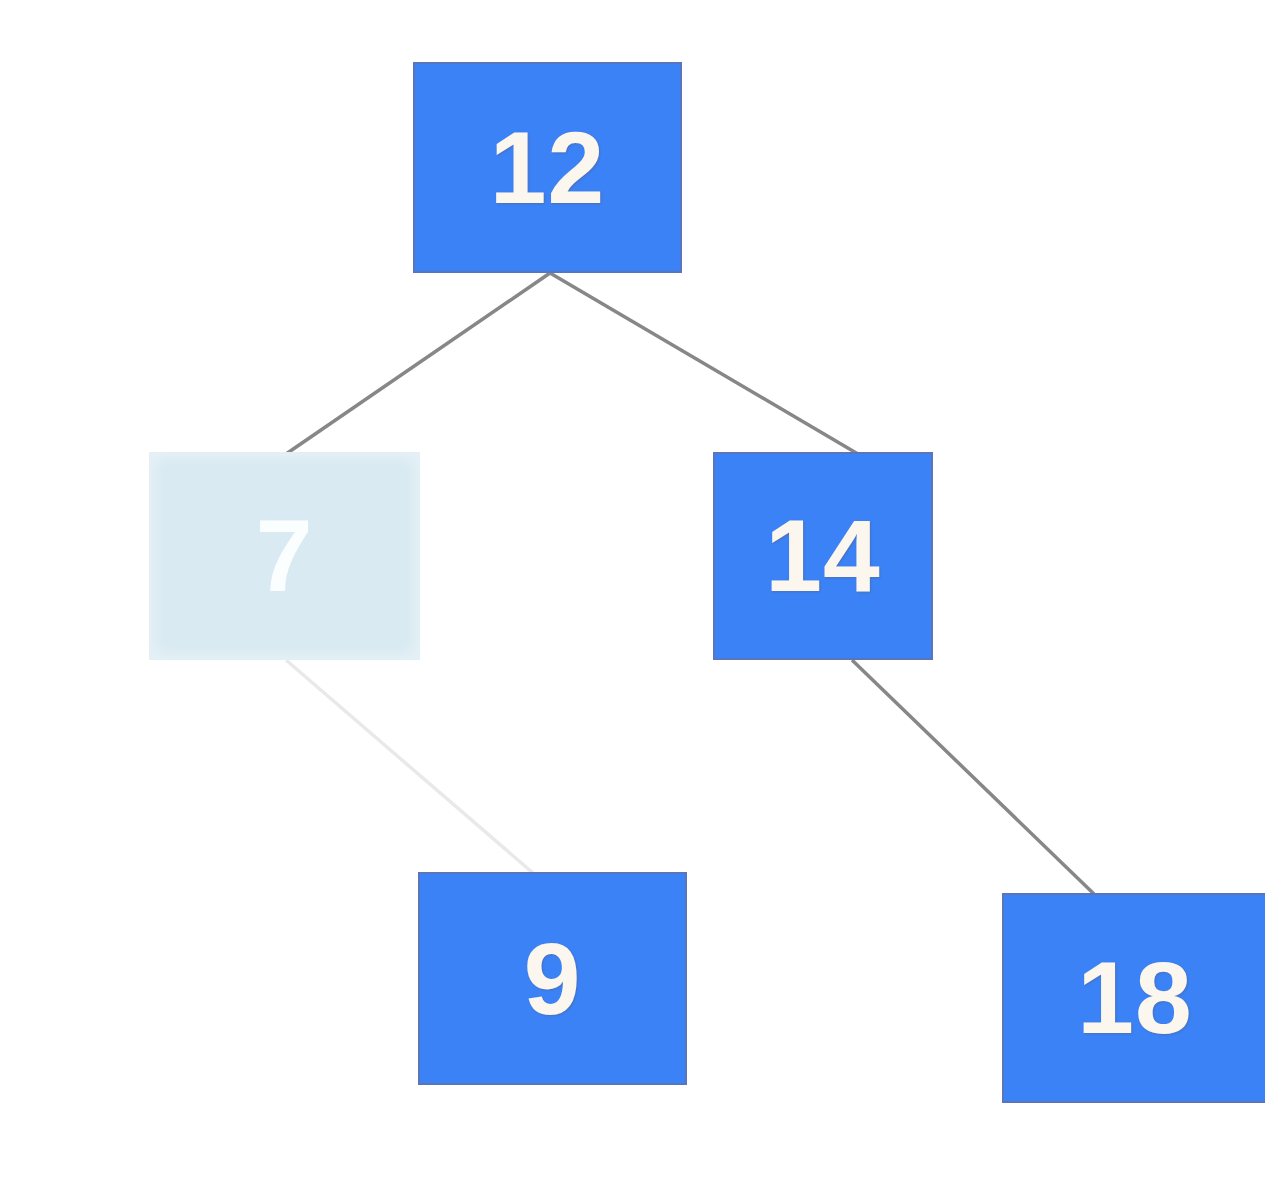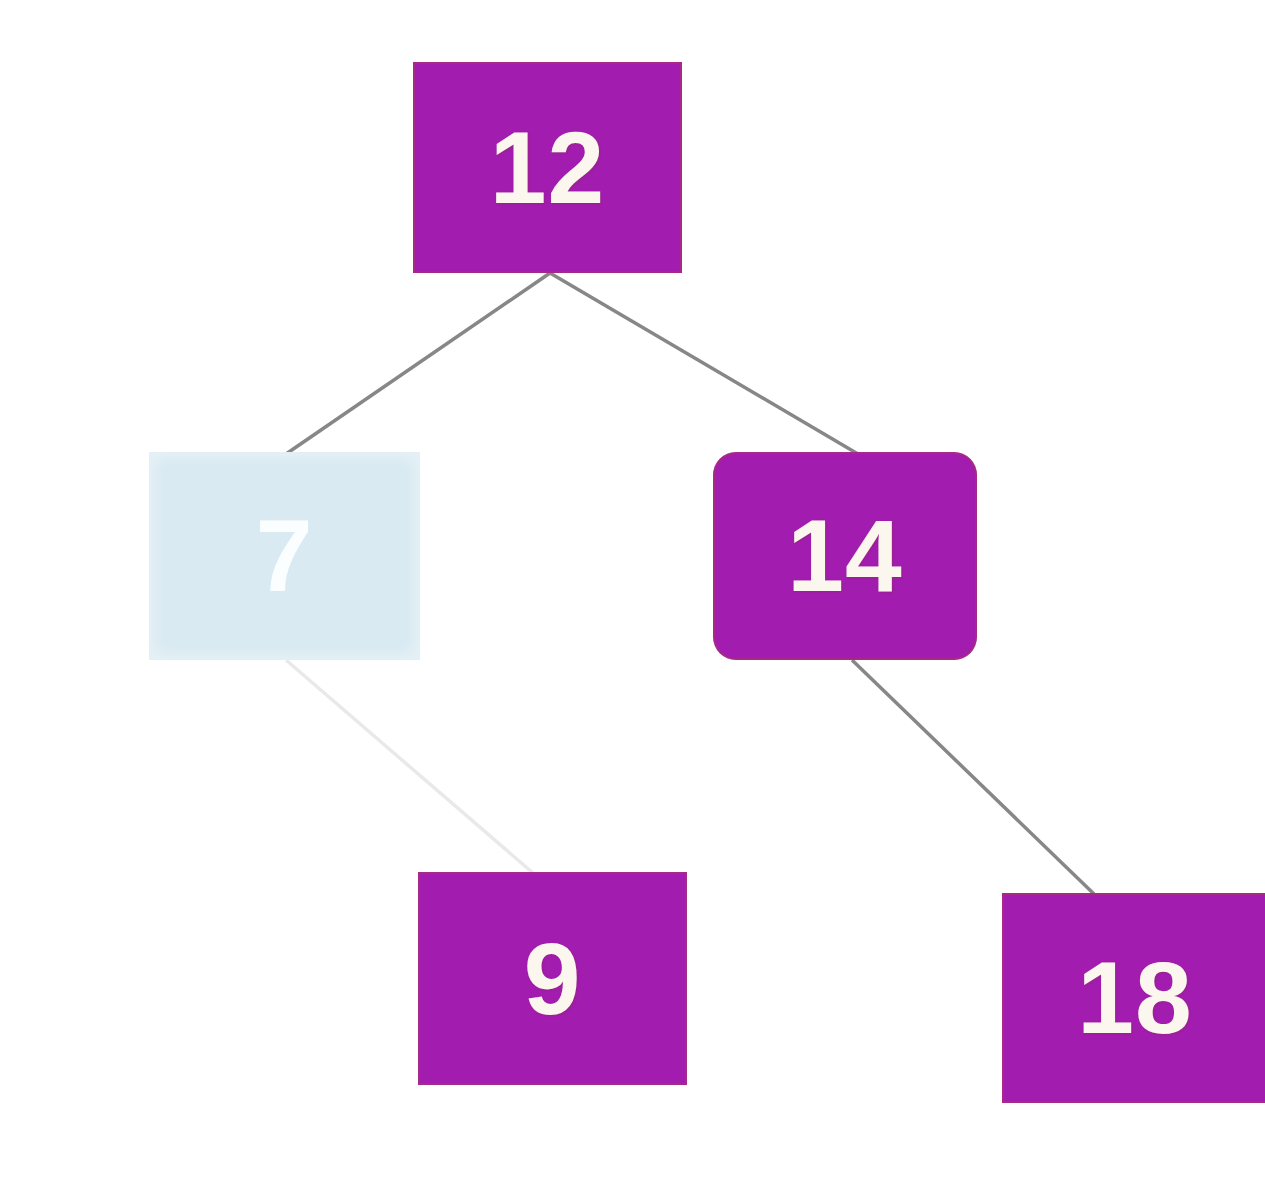--- a/index.html
+++ b/index.html
@@ -31,38 +31,38 @@
     box-sizing: border-box;
   }
   .tree-node .node-label {
     font-size: 102px;
     font-weight: 700;
     line-height: 1;
     letter-spacing: 1px;
     user-select: none;
   }
   .node-normal {
-    background: #a21caf;
+    background: #3b82f6;
     box-shadow: inset 0 0 0 2px rgba(180, 80, 10, 0.25);
   }
   .node-normal .node-label {
     color: #fbf6ee;
     text-shadow: 1px 1px 2px rgba(120, 60, 10, 0.25);
   }
   .node-highlighted {
     background: #d9eaf2;
     box-shadow: inset 0 0 14px 6px rgba(255, 255, 255, 0.35);
   }
   .node-highlighted .node-label {
     color: #fbfeff;
   }
   
   .pos-12 { left: 413px; top:  62px; width: 269px; height: 211px; }
   .pos-7  { left: 149px; top: 452px; width: 271px; height: 208px; }
-  .pos-14 { left: 713px; top: 452px; width: 264px; height: 208px; border-radius: 23px; }
+  .pos-14 { left: 713px; top: 452px; width: 220px; height: 208px; }
   .pos-9  { left: 418px; top: 872px; width: 269px; height: 213px; }
   .pos-18 { left: 962px; top: 893px; width: 266px; height: 210px; margin-left: 40px; }
 </style>
 </head>
 <body>
 
 <div class="canvas">
 
   <svg class="edges-layer" viewBox="0 0 1265 1200" xmlns="http://www.w3.org/2000/svg">
     <line x1="550" y1="273" x2="286" y2="454" stroke="#878787" stroke-width="3.5"></line>

